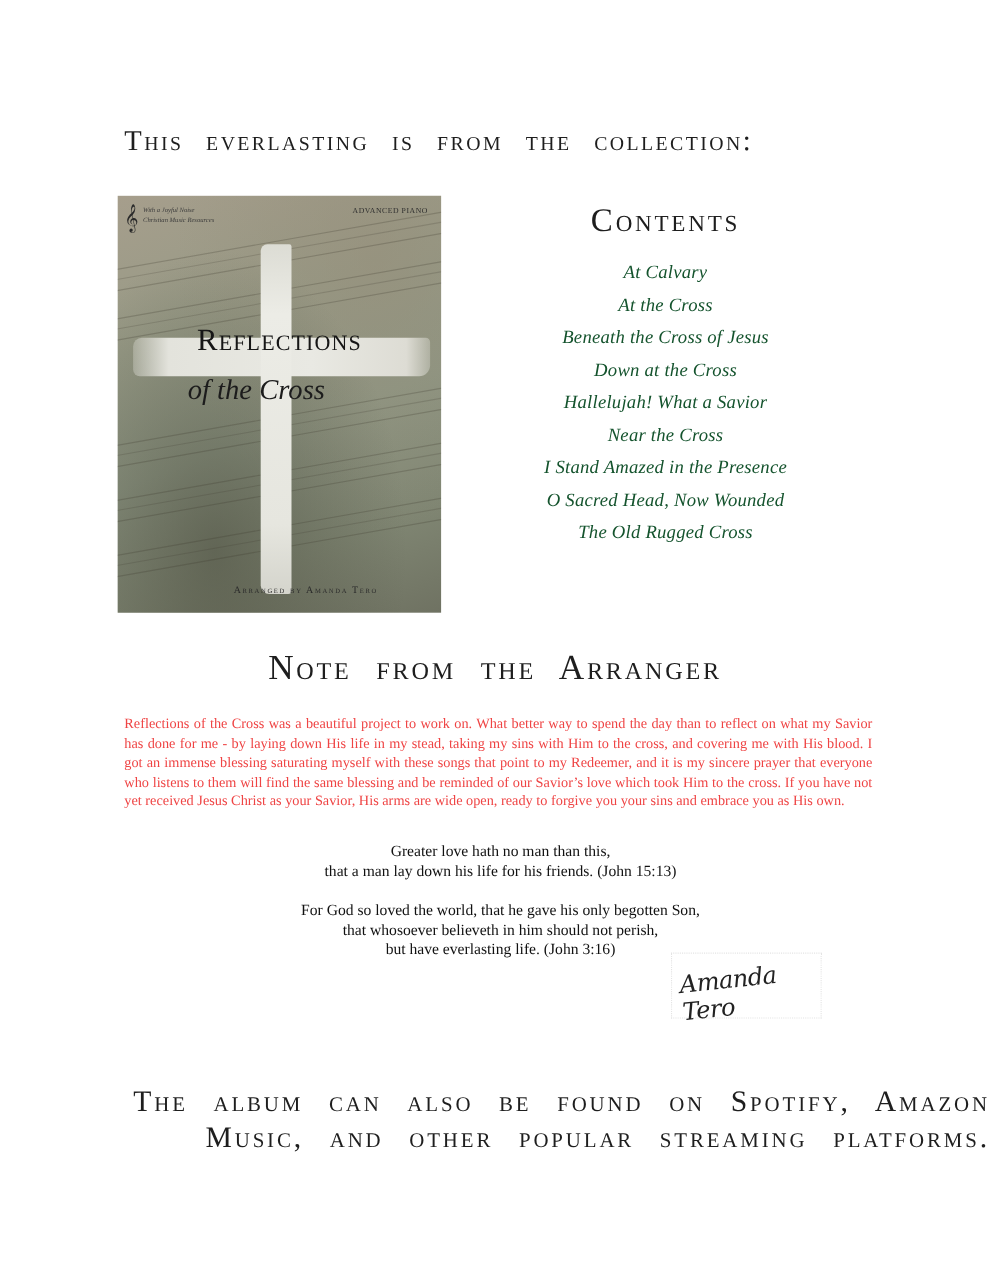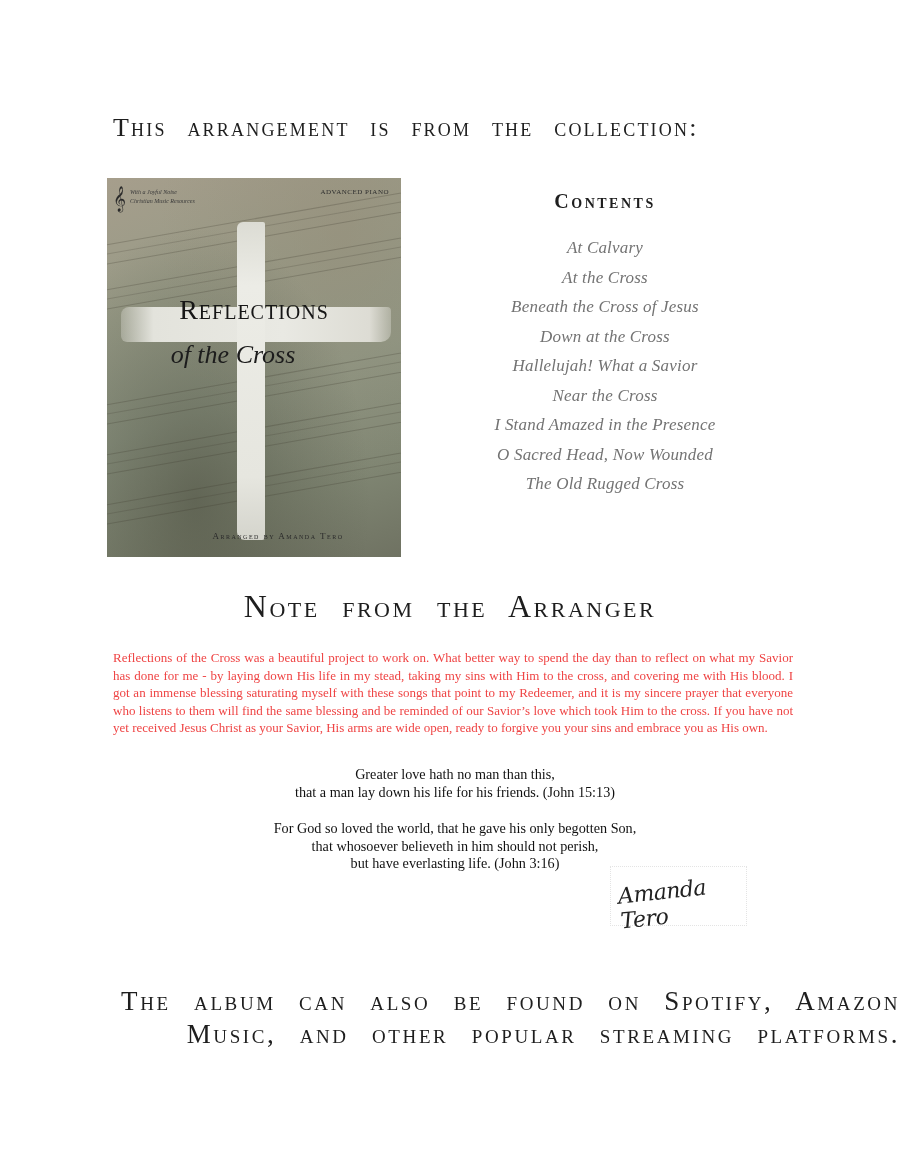--- a/index.html
+++ b/index.html
@@ -74,26 +74,26 @@
     position: absolute; left: 0; width: 342px; top: 353px; text-align: center;
     font-family: "Liberation Serif", serif; font-variant: small-caps;
     font-size: 9px; letter-spacing: 1.5px; color: #2a2a2a;
   }
 
   
   #contents {
     position: absolute; left: 470px; top: 183px; width: 270px; text-align: center;
   }
   #contents-title {
-    font-size: 20px; margin: 0; font-weight: bold; letter-spacing: 2.5px; line-height: 36px;
+    font-size: 30px; margin: 0; font-weight: normal; letter-spacing: 2.5px; line-height: 36px;
   }
   #contents-list { list-style: none; margin: 14px 0 0 0; padding: 0; }
   #contents-list li {
     font-family: "Liberation Serif", "DejaVu Serif", serif; font-style: italic;
-    font-size: 17px; line-height: 29.5px; color: #737373; letter-spacing: 0.2px;
+    font-size: 17px; line-height: 29.5px; color: #14532d; letter-spacing: 0.2px;
   }
 
   
   #note-title {
     position: absolute; left: 0; width: 900px; top: 588px; text-align: center;
     font-size: 32px; margin: 0; font-weight: normal; word-spacing: 12px; letter-spacing: 2.5px;
   }
   #note-body {
     position: absolute; left: 113px; top: 649px; width: 680px; margin: 0;
     font-family: "Liberation Serif", "DejaVu Serif", serif; font-size: 13px; line-height: 17.6px;
@@ -117,21 +117,21 @@
   }
 
   #album-note {
     position: absolute; left: 0; width: 900px; top: 985px; text-align: right; margin: 0;
     font-size: 27px; line-height: 33px; word-spacing: 14px; letter-spacing: 2.6px; font-weight: normal;
   }
 </style>
 </head>
 <body>
 
-<h2 id="collection-heading" class="smallcaps">This arrangement is from the collection:</h2>
+<h2 id="collection-heading" class="smallcaps">This everlasting is from the collection:</h2>
 
 <div id="cover">
   <div class="staff" style="top:40px"></div>
   <div class="staff" style="top:85px"></div>
   <div class="staff" style="top:200px"></div>
   <div class="staff" style="top:250px"></div>
   <div class="staff" style="top:300px"></div>
   <div id="cross-horizontal"></div>
   <div id="cross-vertical"></div>
   <div id="cover-publisher">

